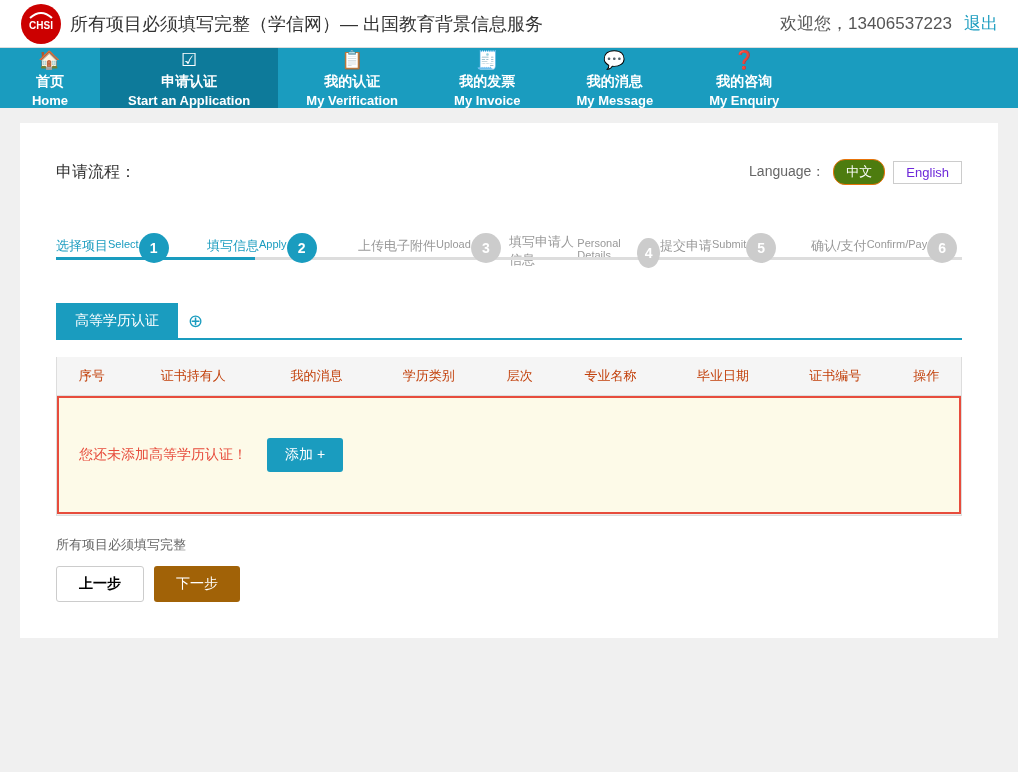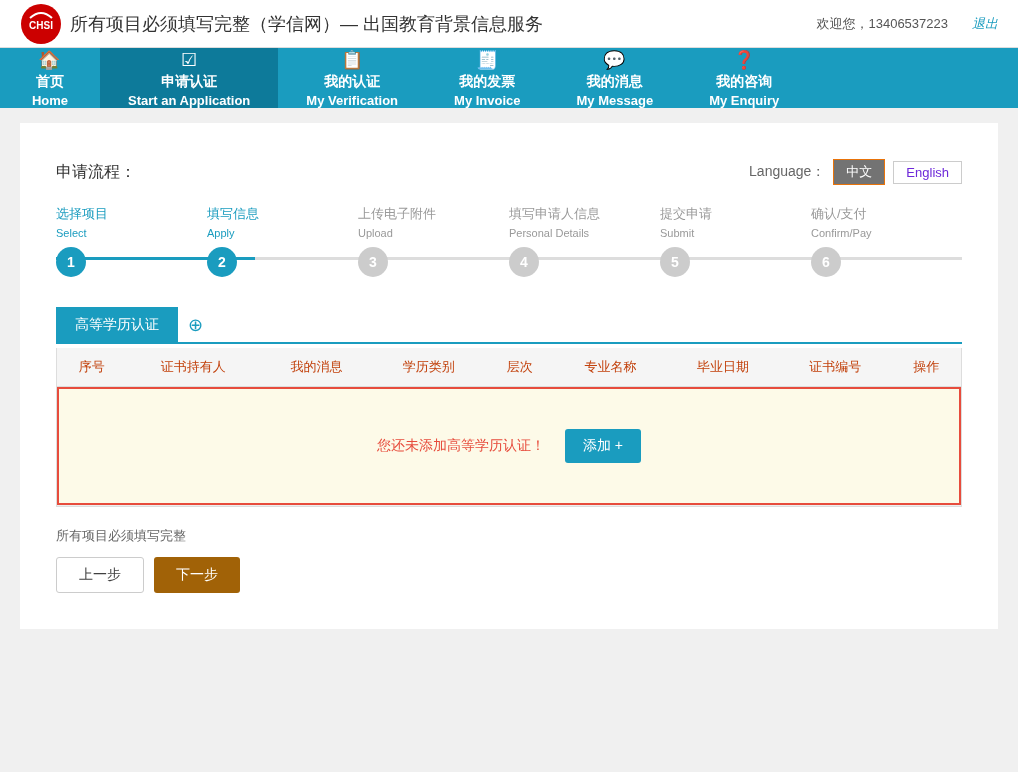--- a/index.html
+++ b/index.html
@@ -3,78 +3,78 @@
   <meta charset="utf-8">
   <style>
     * { box-sizing: border-box; margin: 0; padding: 0; }
     body { font-family: "Microsoft YaHei", "SimHei", Arial, sans-serif; background: #f0f0f0; font-size: 14px; color: #333; }
 
     
     .header { background: #fff; padding: 0 20px; display: flex; align-items: center; justify-content: space-between; height: 48px; border-bottom: 1px solid #ddd; }
     .header-logo { display: flex; align-items: center; gap: 8px; }
     .logo-icon { width: 42px; height: 42px; }
     .header-title { font-size: 18px; color: #333; font-weight: normal; }
-    .header-user { font-size: 13px; color: #555; display: flex; align-items: center; gap: 24px; }
-    .logout-link { color: #1a9cbf; cursor: pointer; text-decoration: none; font-style: italic; }
+    .header-user { font-size: 17px; color: #555; display: flex; align-items: center; gap: 12px; }
+    .logout-link { color: #1a9cbf; cursor: pointer; text-decoration: none; }
 
     
     .nav { background: #1a9cbf; display: flex; align-items: stretch; height: 60px; }
     .nav-item { display: flex; flex-direction: column; align-items: center; justify-content: center; padding: 0 28px; color: #fff; cursor: pointer; gap: 2px; min-width: 100px; }
     .nav-item.active { background: #0d7a9a; }
     .nav-item .nav-icon { font-size: 18px; }
     .nav-item .nav-label-cn { font-size: 14px; font-weight: bold; }
     .nav-item .nav-label-en { font-size: 13px; font-weight: bold; }
 
     
     .main { background: #fff; margin: 15px 20px; padding: 36px; min-height: 500px; }
 
     
     .process-header { display: flex; justify-content: space-between; align-items: center; margin-bottom: 20px; }
     .process-title { font-size: 16px; color: #333; }
     .language-switcher { display: flex; align-items: center; gap: 8px; font-size: 14px; }
     .language-switcher span { color: #666; }
     .lang-btn { padding: 3px 12px; border: 1px solid #ccc; cursor: pointer; font-size: 13px; }
-    .lang-btn.active { background: #737373; color: #fff; border-color: #e8730a; }
+    .lang-btn.active { background: #4d7c0f; color: #fff; border-color: #e8730a; border-radius: 12px; }
     .lang-btn.inactive { background: #fff; color: #6d28d9; border-color: #ccc; }
 
     
     .steps-container { display: flex; align-items: flex-start; margin-bottom: 30px; position: relative; }
-    .step { display: flex; flex-direction: column; flex: 1; position: relative; }
+    .step { display: flex; flex-direction: row; align-items: center; flex: 1; position: relative; margin-top: 28px; }
     .step-label-cn { font-size: 13px; margin-bottom: 4px; }
     .step-label-en { font-size: 11px; margin-bottom: 8px; }
     .step.completed .step-label-cn, .step.completed .step-label-en { color: #1a9cbf; }
     .step.pending .step-label-cn, .step.pending .step-label-en { color: #999; }
     .step-circle { width: 30px; height: 30px; border-radius: 50%; display: flex; align-items: center; justify-content: center; font-size: 14px; font-weight: bold; color: #fff; position: relative; z-index: 2; }
     .step.completed .step-circle { background: #1a9cbf; }
     .step.pending .step-circle { background: #ccc; }
     .steps-line { position: absolute; top: 52px; left: 0; right: 0; height: 3px; background: #ddd; z-index: 1; }
     .steps-line-filled { position: absolute; top: 52px; left: 0; width: 22%; height: 3px; background: #1a9cbf; z-index: 1; }
 
     
-    .tab-bar { display: flex; align-items: center; border-bottom: 2px solid #1a9cbf; margin-bottom: 4px; }
+    .tab-bar { display: flex; align-items: center; border-bottom: 2px solid #1a9cbf; margin-bottom: 17px; }
     .tab-item { padding: 8px 18px; font-size: 14px; cursor: pointer; border: 1px solid #1a9cbf; border-bottom: none; background: #fff; color: #333; margin-right: 2px; }
     .tab-item.active { background: #1a9cbf; color: #fff; }
     .tab-add { font-size: 18px; color: #1a9cbf; cursor: pointer; padding: 4px 8px; }
 
     
     .table-container { border: 1px solid #ddd; border-top: none; }
     table { width: 100%; border-collapse: collapse; }
     thead tr { background: #f5f5f5; }
     thead th { padding: 10px 8px; text-align: center; font-size: 13px; color: #c2410c; border-bottom: 1px solid #ddd; font-weight: normal; }
     tbody tr td { padding: 10px 8px; text-align: center; font-size: 13px; border-bottom: 1px solid #eee; }
 
     
-    .empty-state { background: #fdfae8; padding: 40px 20px; text-align: center; border: 2px solid #e74c3c; margin: 0; display: flex; align-items: center; justify-content: center; gap: 20px; min-height: 100px; }
+    .empty-state { background: #fdfae8; padding: 40px 20px; text-align: center; border: 2px solid #e74c3c; margin: 0; display: flex; align-items: center; gap: 20px; min-height: 100px; }
     .empty-text { color: #e74c3c; font-size: 14px; }
     .add-btn { background: #1a9cbf; color: #fff; border: none; padding: 8px 18px; font-size: 14px; cursor: pointer; border-radius: 3px; display: flex; align-items: center; gap: 5px; }
 
     
     .footer-note { font-size: 13px; color: #666; margin: 20px 0 12px; }
     .footer-buttons { display: flex; gap: 10px; }
-    .btn-prev { background: #fff; border: 1px solid #ccc; color: #404040; padding: 8px 22px; cursor: pointer; font-size: 14px; border-radius: 3px; }
+    .btn-prev { background: #fff; border: 1px solid #ccc; color: #000000; padding: 8px 22px; cursor: pointer; font-size: 14px; border-radius: 3px; font-weight: bold; }
     .btn-next { background: #a16207; border: none; color: #fff; padding: 8px 22px; cursor: pointer; font-size: 14px; border-radius: 3px; }
   </style>
 </head>
 <body>
 
 <div class="header">
   <div class="header-logo">
 
     <svg class="logo-icon" viewBox="0 0 42 42" xmlns="http://www.w3.org/2000/svg">
       <circle cx="21" cy="21" r="20" fill="#cc0000"></circle>

